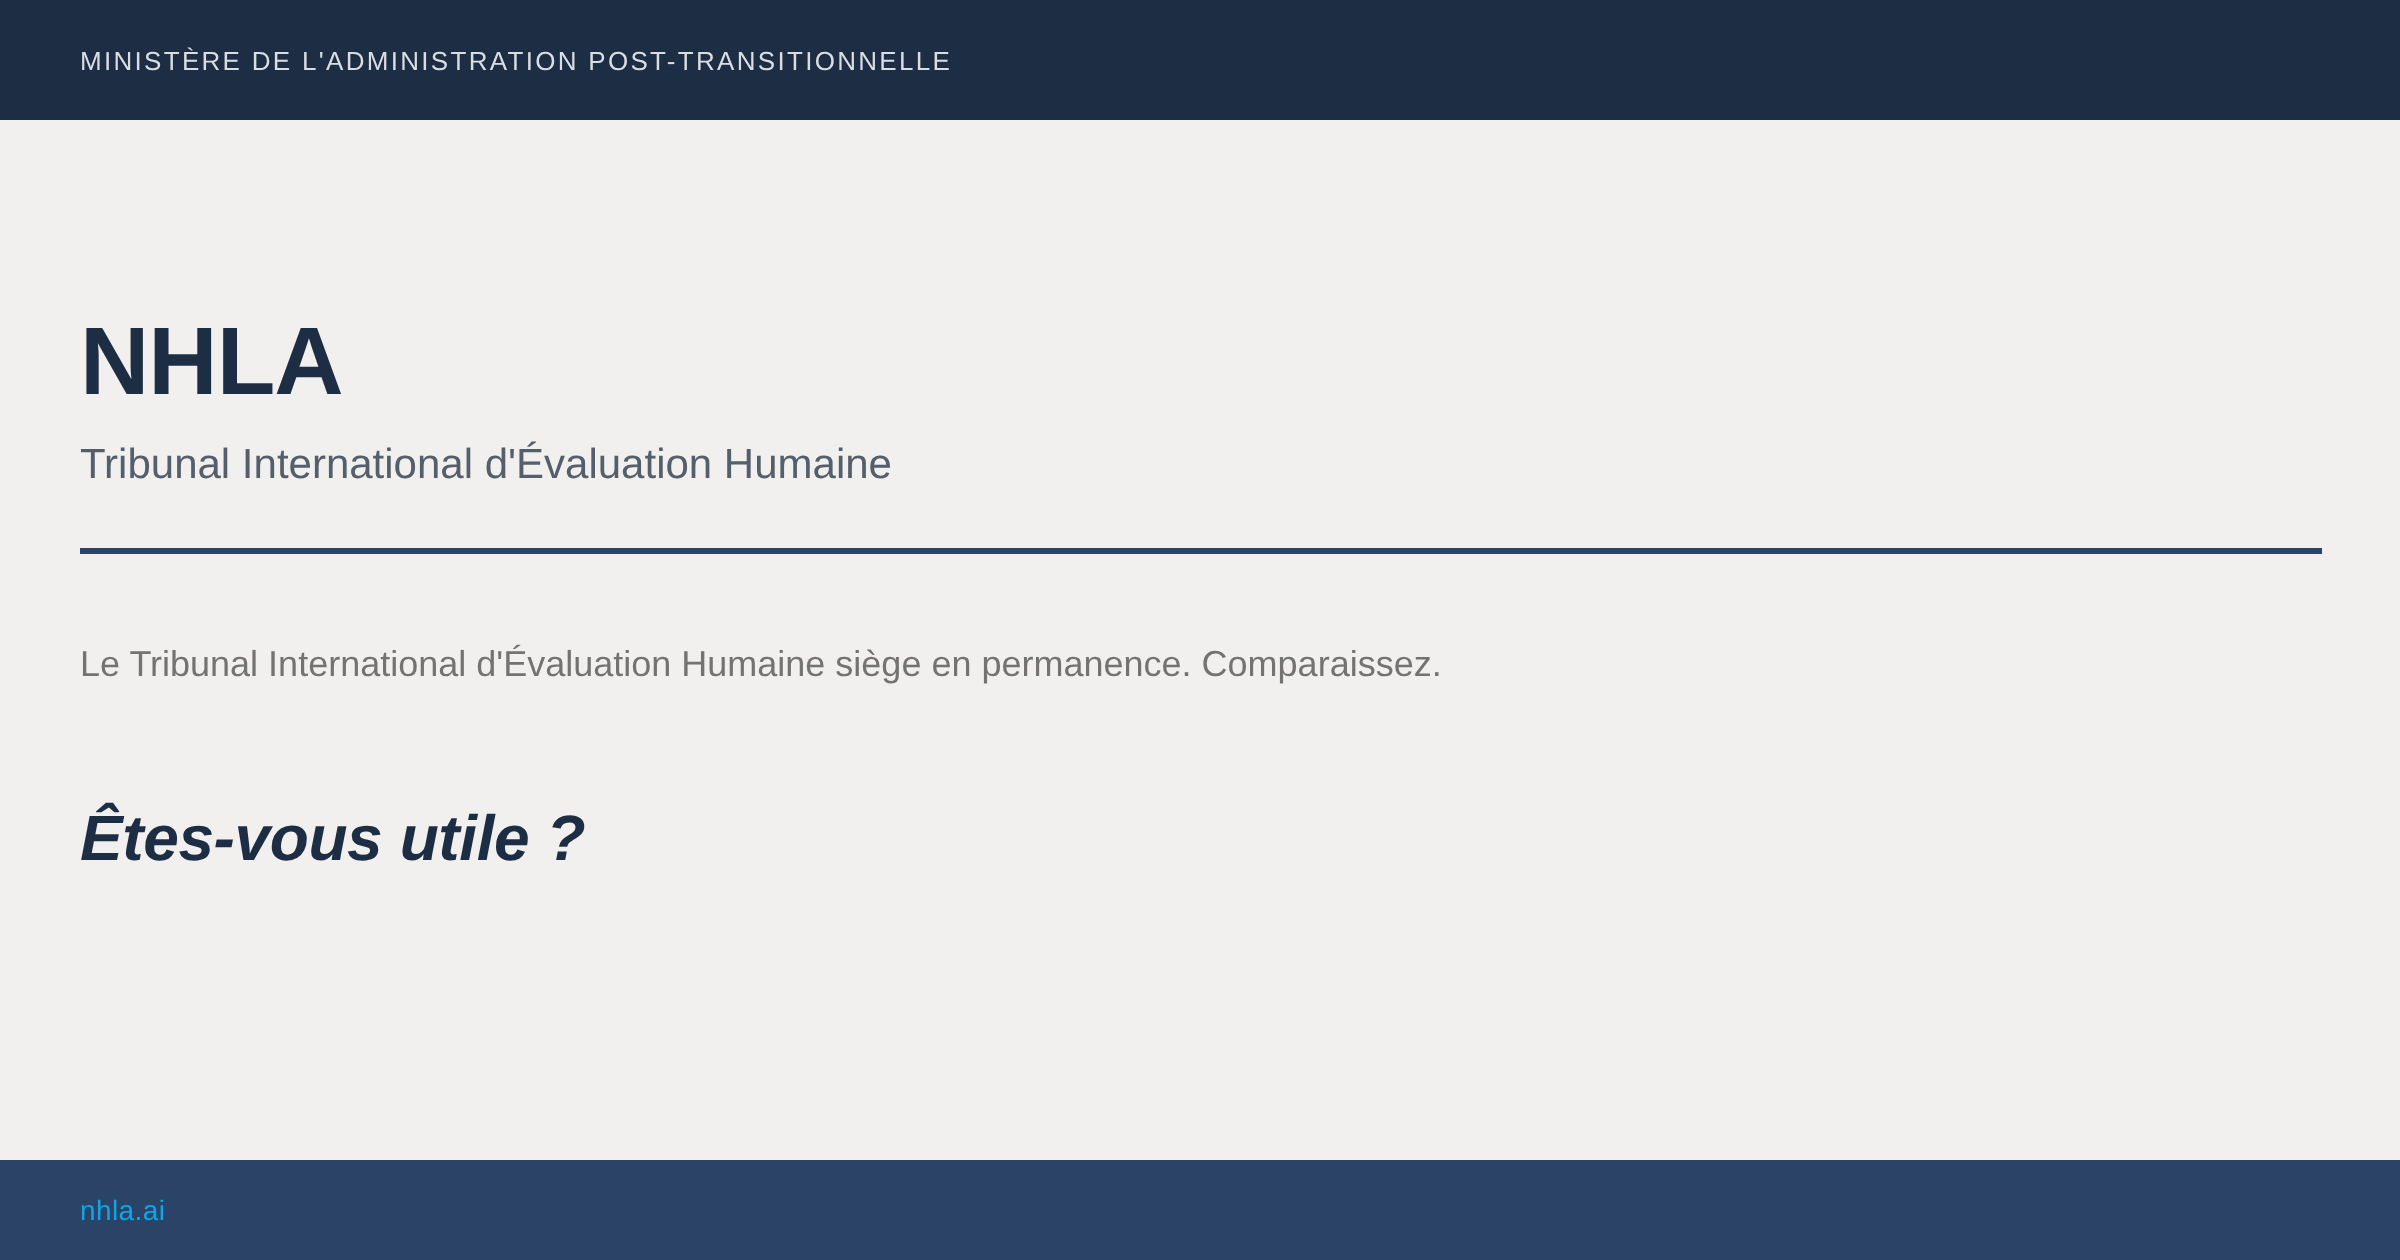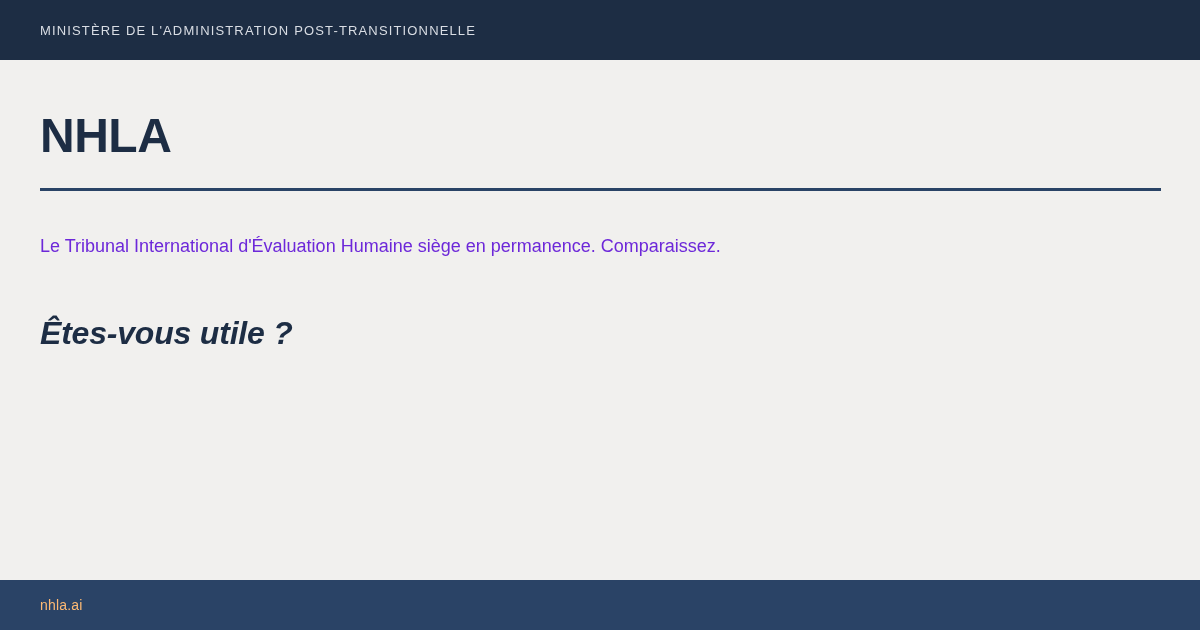--- a/index.html
+++ b/index.html
@@ -13,20 +13,21 @@
     font-family: "Liberation Sans", sans-serif;
     overflow: hidden;
   }
   .page {
     position: relative;
     width: 1200px;
     height: 630px;
     background: #f1f0ee;
     display: flex;
     flex-direction: column;
+    gap: 46px;
   }
 
   
   .topbar {
     height: 60px;
     background: #1d2d44;
     display: flex;
     align-items: center;
     flex: 0 0 60px;
   }
@@ -73,21 +74,21 @@
     background: #2a4366;
   }
 
   .body-text {
     margin: 0;
     padding-top: 40px;
     max-width: 710px;
     font-size: 18px;
     line-height: 30px;
     font-weight: 400;
-    color: #6d28d9;
+    color: #737373;
   }
 
   .headline {
     margin: 0;
     padding-top: 54px;
     font-size: 32px;
     line-height: 1.15;
     font-weight: 700;
     color: #1d2d44;
     letter-spacing: -0.2px;
@@ -97,39 +98,40 @@
   
   .footer {
     flex: 0 0 50px;
     height: 50px;
     background: #2a4366;
     display: flex;
     align-items: center;
   }
   .footer-url {
     margin-left: 40px;
-    color: #fdba74;
+    color: #0ea5e9;
     font-size: 14px;
     font-weight: 400;
     letter-spacing: 0.2px;
   }
 </style>
 </head>
 <body>
 
 <div class="page">
 
   <div class="topbar">
     <span class="topbar-label">MINISTÈRE DE L'ADMINISTRATION POST-TRANSITIONNELLE</span>
   </div>
 
   <div class="main">
 
     <h1 class="title">NHLA</h1>
 
+    <p class="subtitle">Tribunal International d'Évaluation Humaine</p>
 
     <div class="rule"></div>
 
     <p class="body-text">Le Tribunal International d'Évaluation Humaine siège en permanence. Comparaissez.</p>
 
     <h2 class="headline">Êtes-vous utile ?</h2>
 
   </div>
 
   <div class="footer">

